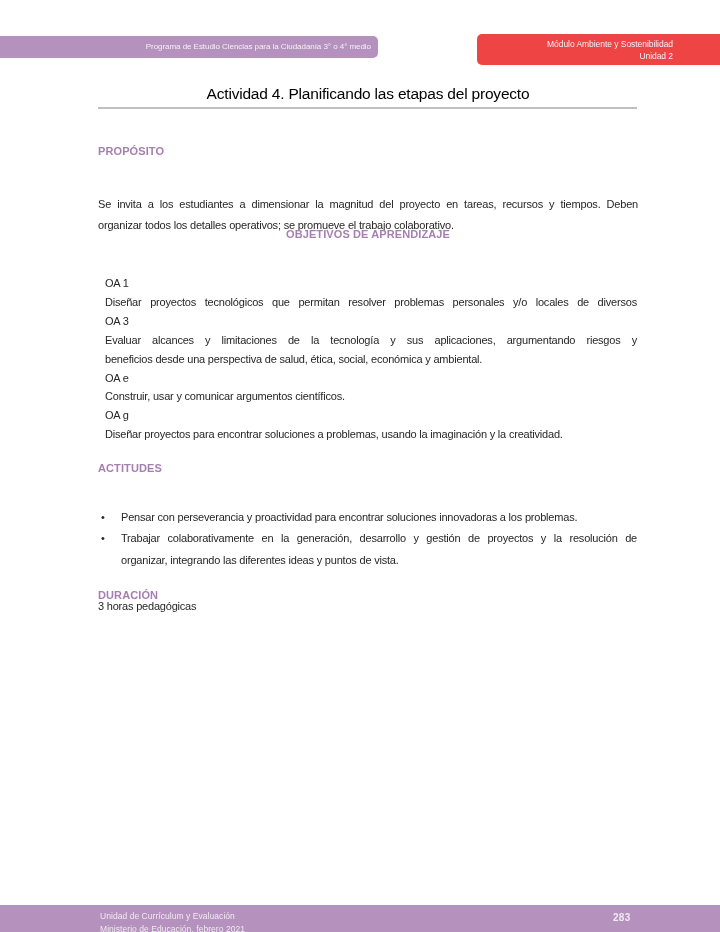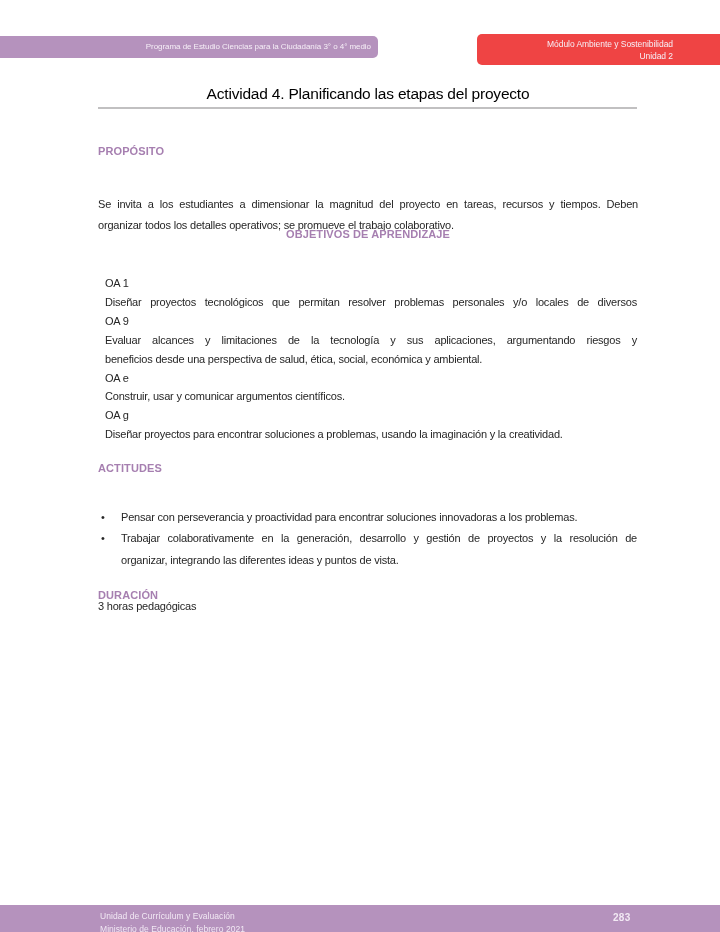--- a/index.html
+++ b/index.html
@@ -75,21 +75,21 @@
   <div class="h-purple" style="top:145px;">PROPÓSITO</div>
   <div class="body-block proposito-body">
     <div class="ln jl">Se invita a los estudiantes a dimensionar la magnitud del proyecto en tareas, recursos y tiempos. Deben</div>
     <div class="ln">organizar todos los detalles operativos; se promueve el trabajo colaborativo.</div>
   </div>
 
   <div class="h-purple h-center" style="top:228px;">OBJETIVOS DE APRENDIZAJE</div>
   <div class="body-block oa-block">
     <div class="ln">OA 1</div>
     <div class="ln jl">Diseñar proyectos tecnológicos que permitan resolver problemas personales y/o locales de diversos</div>
-    <div class="ln">OA 9</div>
+    <div class="ln">OA 3</div>
     <div class="ln jl">Evaluar alcances y limitaciones de la tecnología y sus aplicaciones, argumentando riesgos y</div>
     <div class="ln">beneficios desde una perspectiva de salud, ética, social, económica y ambiental.</div>
     <div class="ln">OA e</div>
     <div class="ln">Construir, usar y comunicar argumentos científicos.</div>
     <div class="ln">OA g</div>
     <div class="ln">Diseñar proyectos para encontrar soluciones a problemas, usando la imaginación y la creatividad.</div>
   </div>
 
   <div class="h-purple" style="top:462px;">ACTITUDES</div>
   <div class="body-block bullets">

